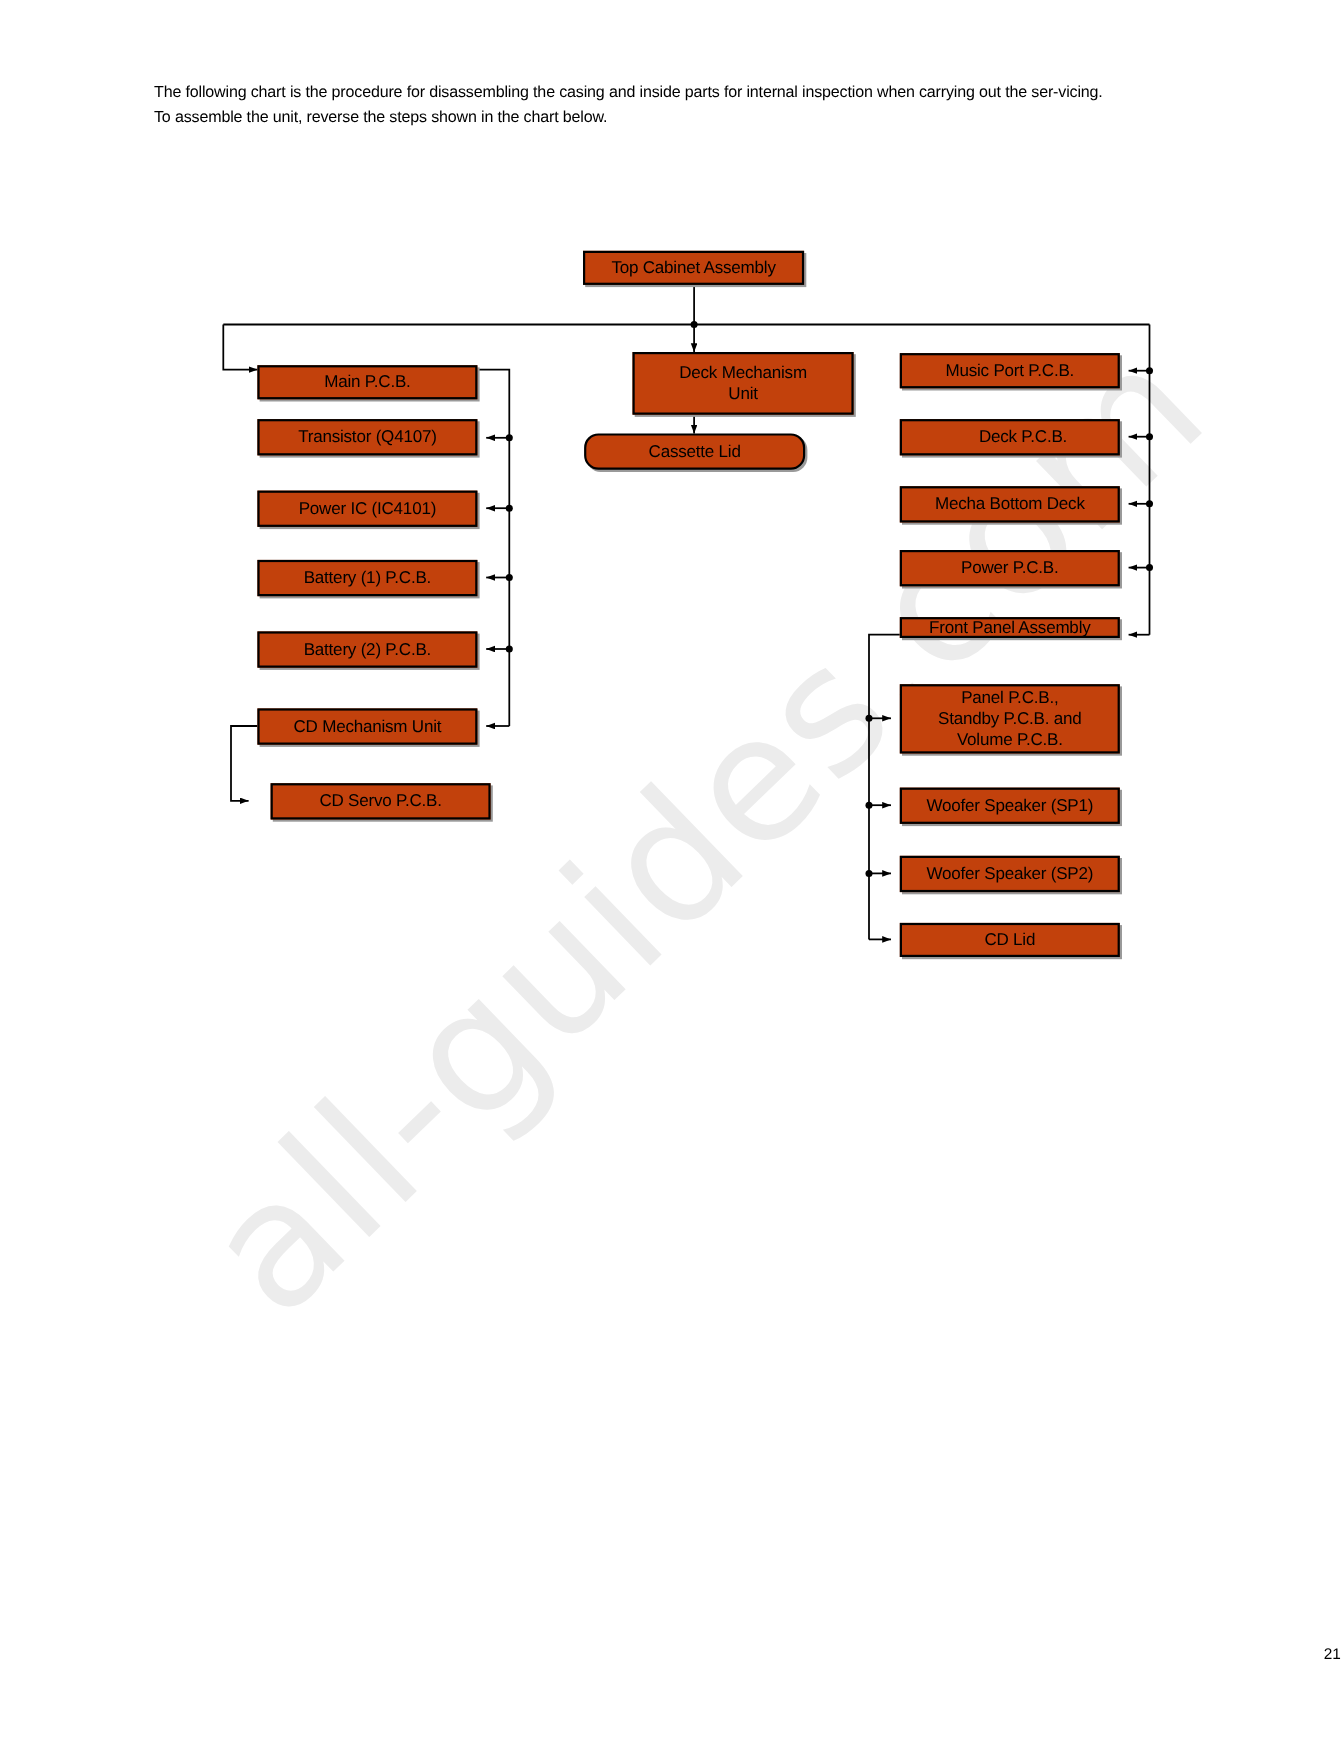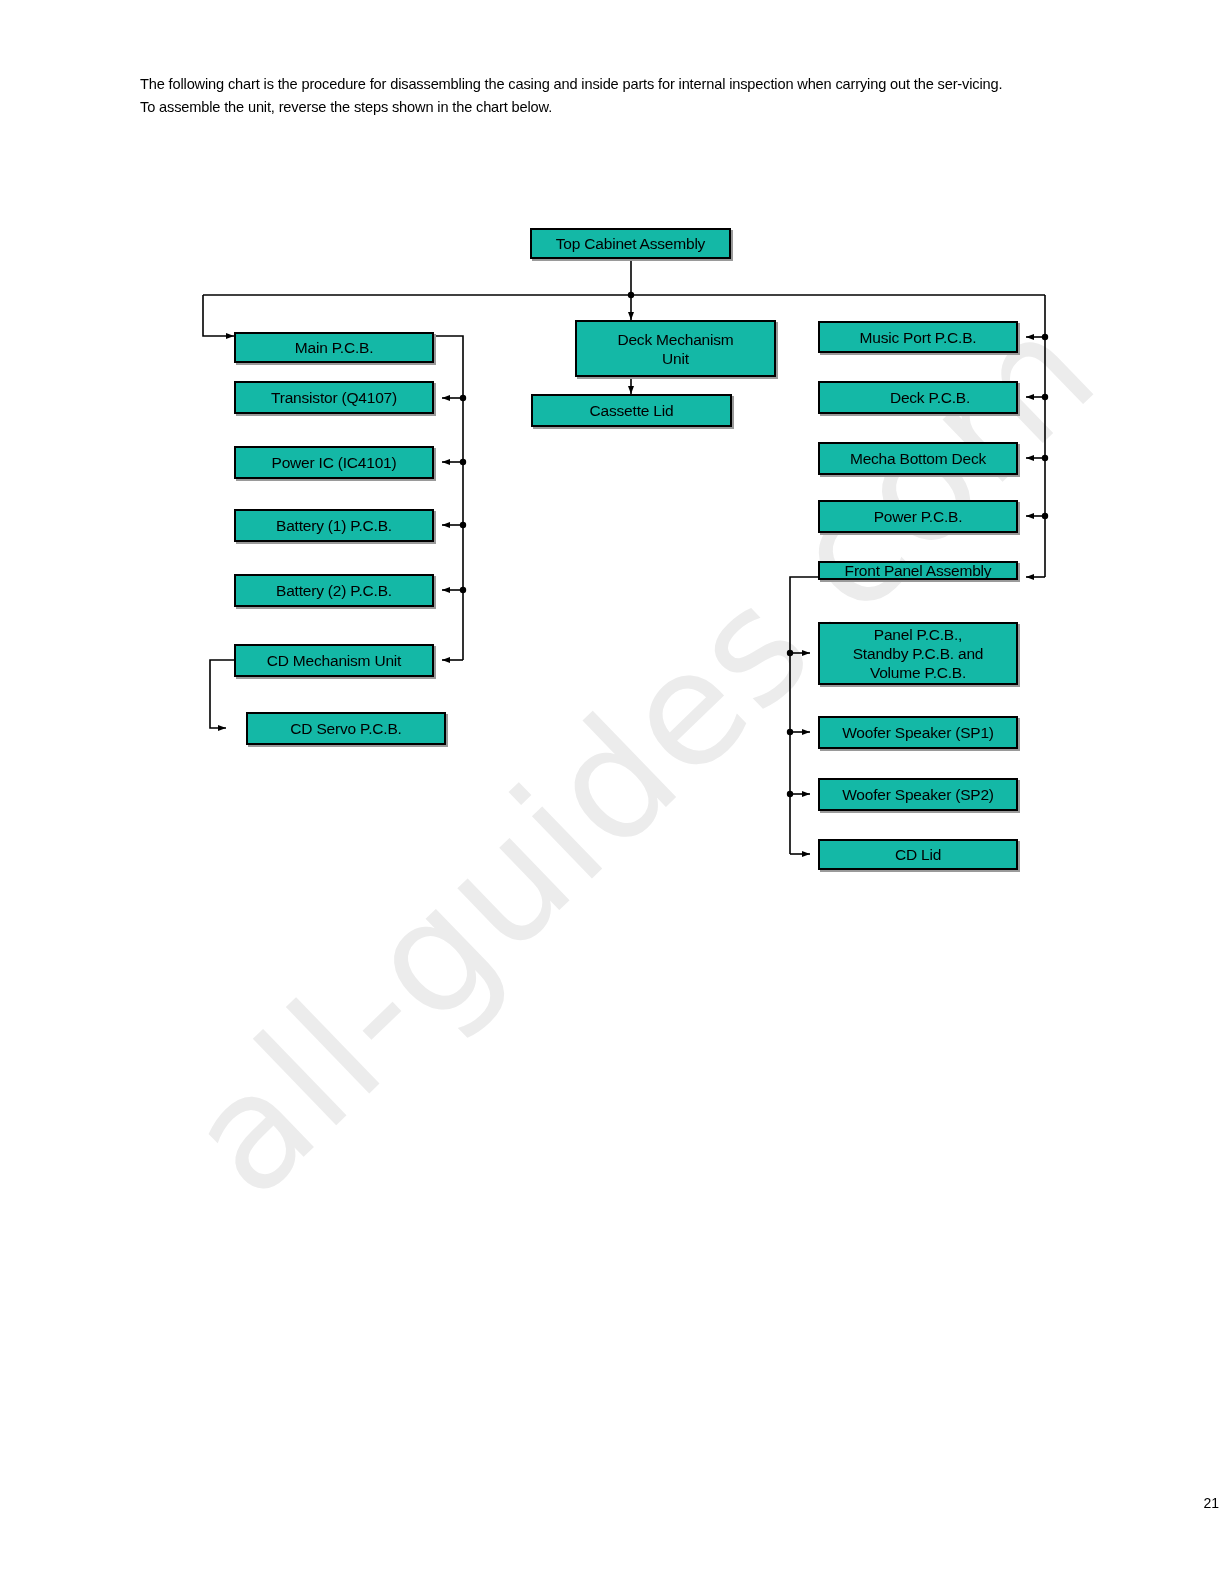--- a/index.html
+++ b/index.html
@@ -83,21 +83,21 @@
   #chart-svg {
     position: absolute;
     left: 0; top: 0;
     width: 1219px;
     height: 1582px;
     pointer-events: none;
   }
   .node {
     position: absolute;
     box-sizing: border-box;
-    background: #14b8a6;
+    background: #c2410c;
     border: 2px solid #000000;
     box-shadow: 2px 2px 0 0 #9a9a9a;
     display: flex;
     align-items: center;
     justify-content: center;
     text-align: center;
     font-size: 15.5px;
     line-height: 19px;
     letter-spacing: -0.2px;
     z-index: 2;
@@ -206,21 +206,21 @@
         <div class="node" style="left: 234px; top: 644px; width: 200px; height: 33px;">
           <span class="node-label">CD Mechanism Unit</span>
         </div>
         <div class="node" style="left: 246px; top: 712px; width: 200px; height: 33px;">
           <span class="node-label">CD Servo P.C.B.</span>
         </div>
         <div class="node" style="left: 531px; top: 320px; width: 201px; height: 57px; margin-left: 44px;">
           <span class="node-label">Deck Mechanism
 Unit</span>
         </div>
-        <div class="node" style="left: 531px; top: 394px; width: 201px; height: 33px;">
+        <div class="node" style="left: 531px; top: 394px; width: 201px; height: 33px; border-radius: 13px;">
           <span class="node-label">Cassette Lid</span>
         </div>
         <div class="node" style="left: 818px; top: 321px; width: 200px; height: 32px;">
           <span class="node-label">Music Port P.C.B.</span>
         </div>
         <div class="node" style="left: 818px; top: 381px; width: 200px; height: 33px; padding-left: 24px;">
           <span class="node-label">Deck P.C.B.</span>
         </div>
         <div class="node" style="left: 818px; top: 442px; width: 200px; height: 33px;">
           <span class="node-label">Mecha Bottom Deck</span>

